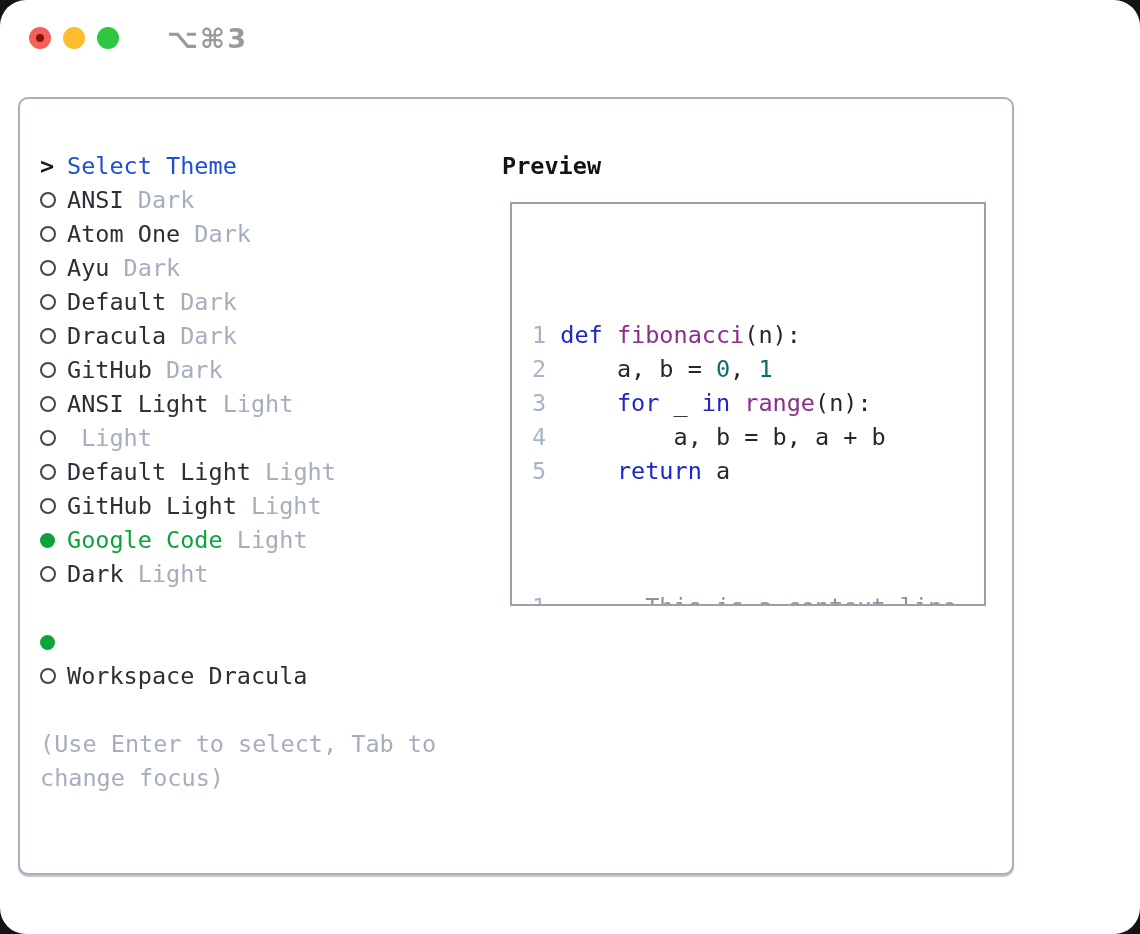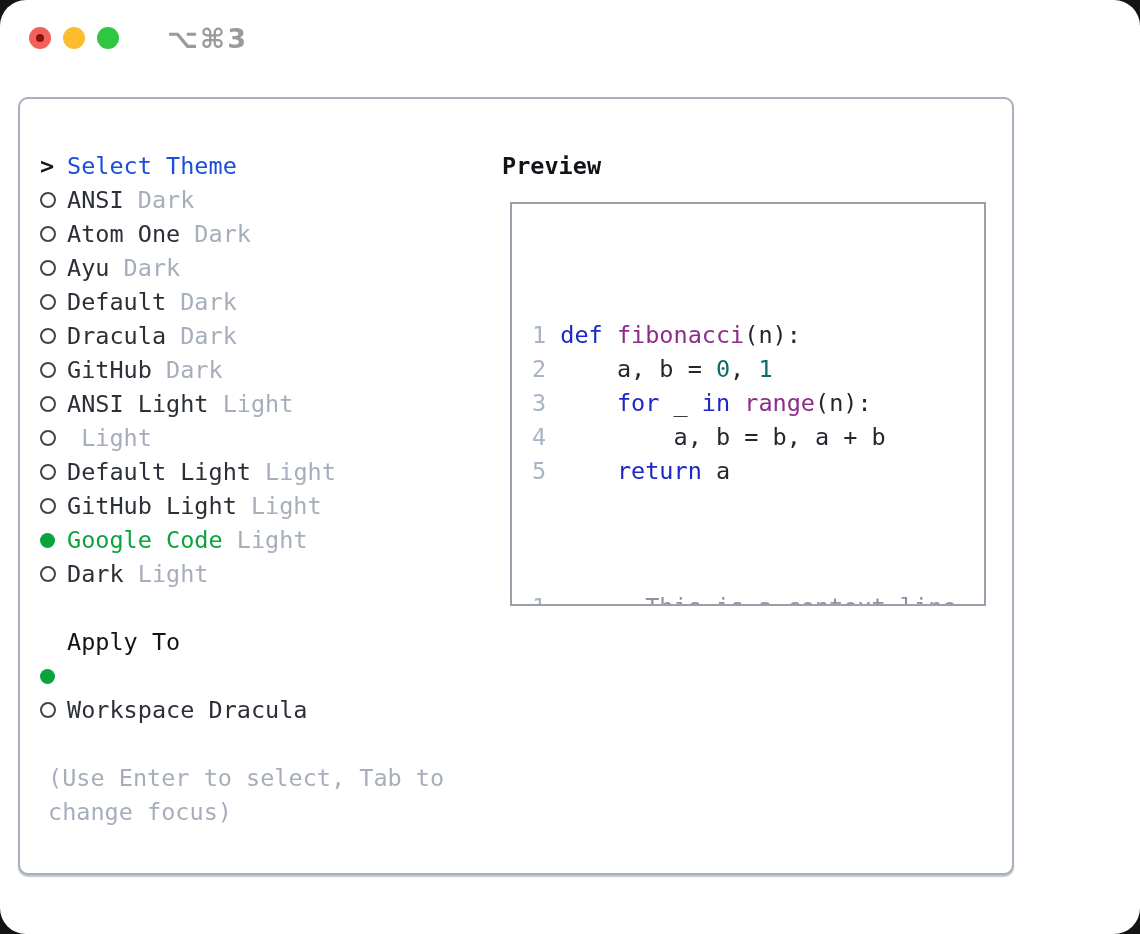--- a/index.html
+++ b/index.html
@@ -53,21 +53,21 @@
   .arrow{font-weight:bold;color:#14171b}
   .ring{width:12px;height:12px;border:2px solid var(--c-ring);border-radius:50%}
   .dot{width:15px;height:15px;background:var(--c-green);border-radius:50%}
   .hdr{font-weight:normal;color:#1d4ed8}
   .theme-name{color:var(--c-text)}
   .theme-name.sel{color:var(--c-green)}
   .suffix{color:var(--c-muted)}
   .opt-name.sel{color:var(--c-green)}
   .spacer{height:34px}
   .apply-hdr{color:#101317}
-  .help{color:var(--c-muted);width:420px;margin-left:8px}
+  .help{color:var(--c-muted);width:420px;margin-left:0}
   
   .preview-label{position:absolute;left:482px;top:50px;height:34px;line-height:34px;font-weight:bold;color:#101317}
   .pbox{
     position:absolute;left:490px;top:103px;width:472px;height:400px;
     border:2px solid var(--c-boxborder);background:#fff;overflow:hidden;
   }
   .code{padding:46px 16px 0 20px;white-space:pre}
   .cline{height:34px}
   .diff-block{margin-top:34px}
   .t-num{color:var(--c-linenum)}
@@ -107,24 +107,20 @@
           <div class="row"><span class="marker"><span class="ring"></span></span><span class="theme-name">ANSI Light</span><span class="suffix"> Light</span></div>
           <div class="row"><span class="marker"><span class="ring"></span></span><span class="suffix"> Light</span></div>
           <div class="row"><span class="marker"><span class="ring"></span></span><span class="theme-name">Default Light</span><span class="suffix"> Light</span></div>
           <div class="row"><span class="marker"><span class="ring"></span></span><span class="theme-name">GitHub Light</span><span class="suffix"> Light</span></div>
           <div class="row"><span class="marker"><span class="dot"></span></span><span class="theme-name sel">Google Code</span><span class="suffix"> Light</span></div>
           <div class="row"><span class="marker"><span class="ring"></span></span><span class="theme-name">Dark</span><span class="suffix"> Light</span></div>
         </div>
 
       <div class="spacer"></div>
 
-      <div class="row">
-        <span class="marker"></span>
-        <span class="apply-hdr">Apply To</span>
-      </div>
 
       <div>
           <div class="row"><span class="marker"><span class="dot"></span></span></div>
           <div class="row"><span class="marker"><span class="ring"></span></span><span class="opt-name">Workspace Dracula</span></div>
         </div>
 
       <div class="spacer"></div>
 
       <div class="help">(Use Enter to select, Tab to change focus)</div>
     </div>

